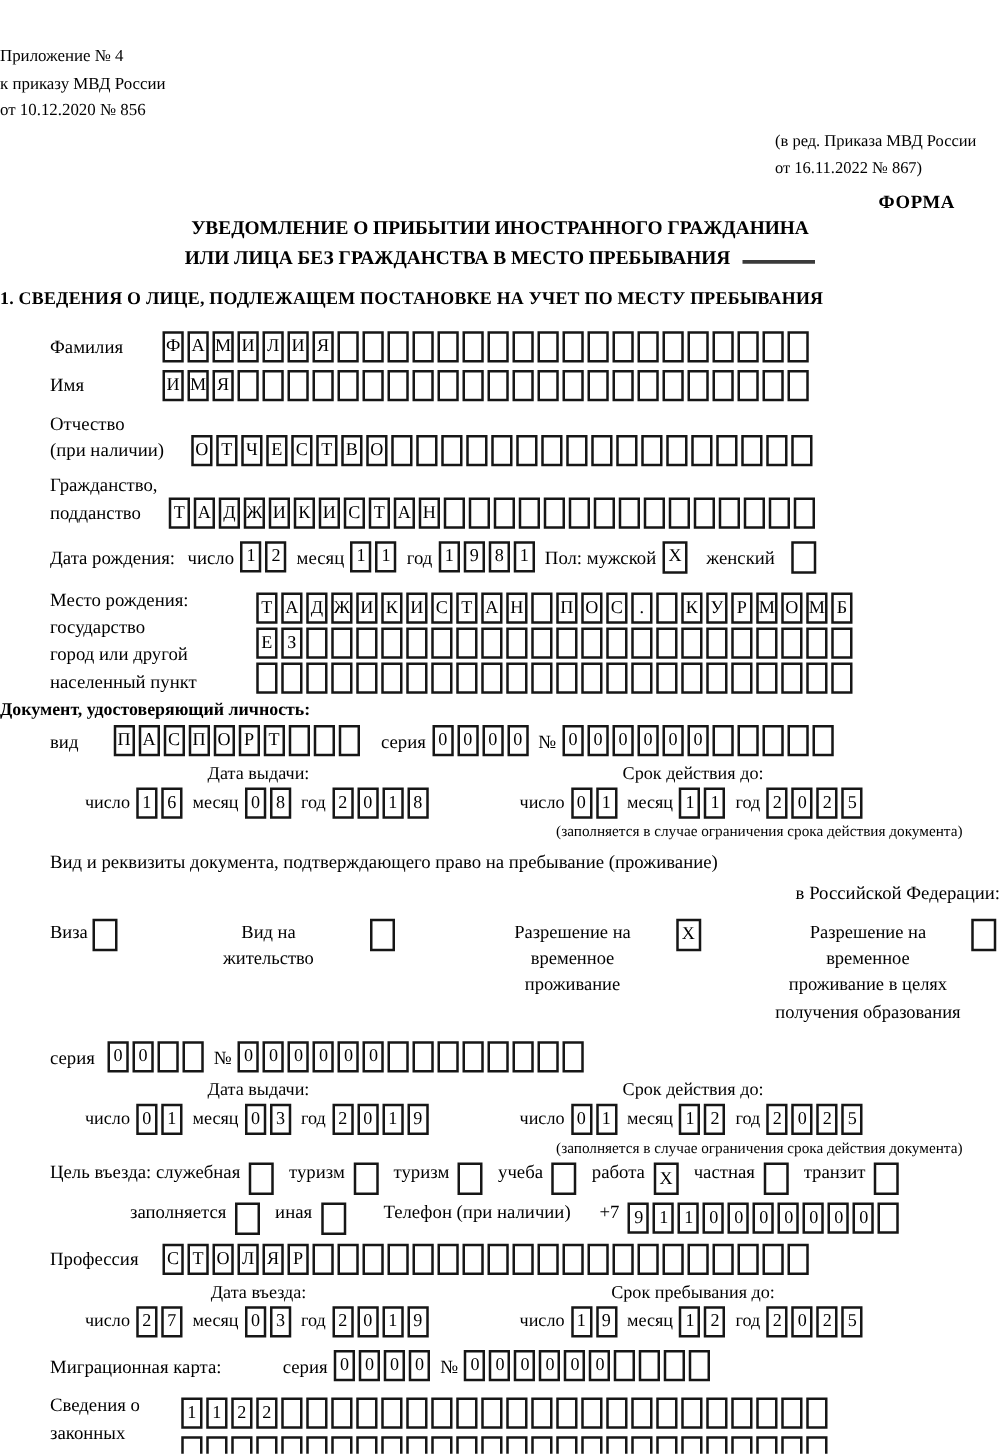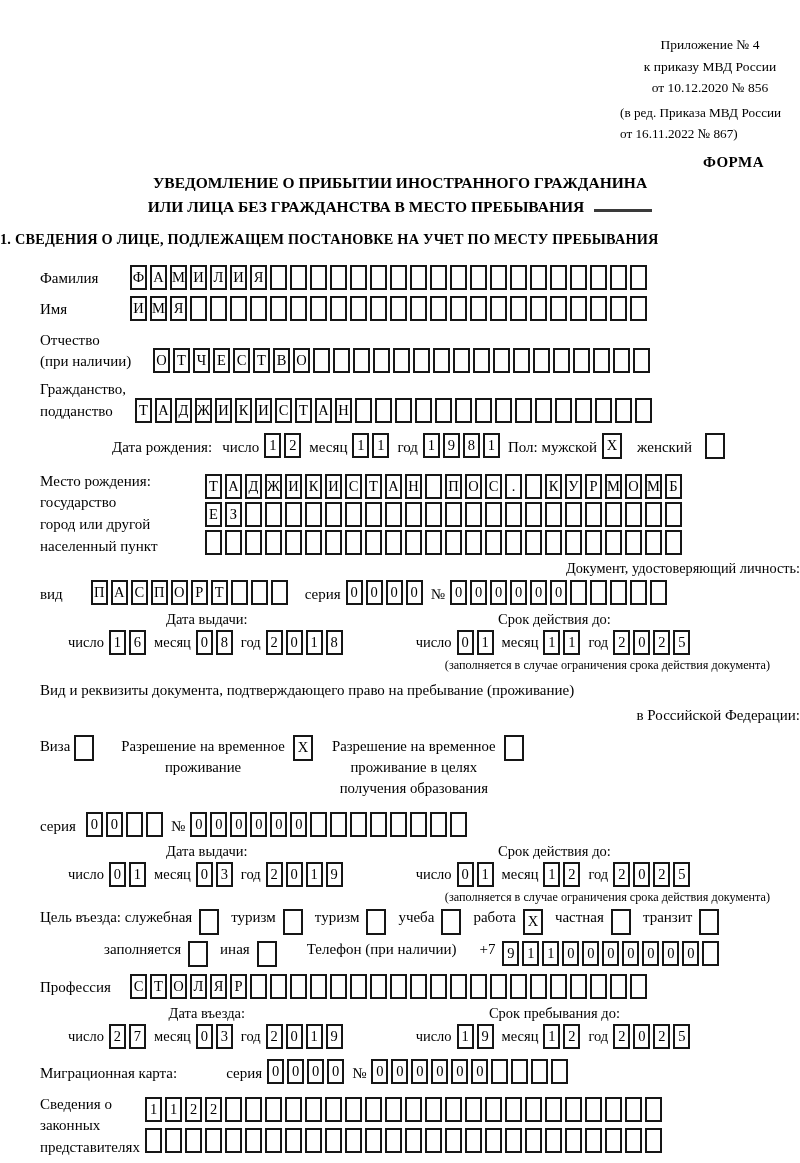--- a/index.html
+++ b/index.html
@@ -1,20 +1,20 @@
 <!DOCTYPE html>
 <html><head>
 <meta charset="utf-8">
 <style>
   * { margin:0; padding:0; box-sizing:border-box; }
   html,body { width:800px; height:1163px; background:#fff; color:#000;
     font-family:"Liberation Serif", serif; overflow:hidden; }
   body { padding-top:34px; }
 
-  .hdr-block { margin-left:620px; font-size:13.5px; line-height:1.6;text-align:center; }
+  .hdr-block { font-size:13.5px; line-height:1.6; }
   .hdr-block2 { margin-left:620px; font-size:13.2px; line-height:1.6; margin-top:3px; }
   .forma { text-align:right; padding-right:36px; font-weight:bold; font-size:15px; margin-top:10px; letter-spacing:.5px; }
 
   .title { text-align:center; font-weight:bold; font-size:15.5px; line-height:1.55; }
   .title-underline { display:inline-block; width:58px; border-bottom:3px solid #3a3a3a; margin-left:10px; }
 
   .sect-heading { text-align:left; font-weight:bold; font-size:14.3px; margin-top:12px; letter-spacing:.2px; }
 
   .frow { display:flex; align-items:flex-end; margin:5px 0 0 40px; }
   .lbl { font-size:15px; padding-top:4px; flex-shrink:0; line-height:1.45; }
@@ -44,21 +44,21 @@
 
   .opt-row { display:flex; align-items:flex-start; margin:4px 0 0 40px; }
   .opt { display:flex; align-items:flex-start; }
   .opt .olabel { font-size:14.8px; text-align:center; line-height:1.45; padding-top:3px; }
   .opt .cbx { margin-left:8px; margin-top:2px; }
 
   .purpose-line { display:flex; margin:6px 0 0 40px; }
   .purpose-line .plabel { font-size:15px; margin-right:7px; white-space:nowrap; }
   .purpose-line .cbx { margin-right:9px; }
 
-  .center-bold { text-align:right; font-weight:normal; font-size:14.3px; margin-top:8px; }
+  .center-bold { text-align:left; font-weight:bold; font-size:14.3px; margin-top:8px; }
 </style>
 </head>
 <body>
 
 <div class="hdr-block">
   <div>Приложение № 4</div>
   <div>к приказу МВД России</div>
   <div>от 10.12.2020 № 856</div>
 </div>
 <div class="hdr-block2">
@@ -199,21 +199,21 @@
       <span class="cell"></span>
       <span class="cell"></span>
       <span class="cell"></span>
       <span class="cell"></span>
       <span class="cell"></span>
       <span class="cell"></span>
       <span class="cell"></span>
     </div>
 </div>
 
-<div class="frow" style="margin-top:10px; align-items:center;justify-content:center;">
+<div class="frow" style="margin-top:10px; align-items:center;">
   <span class="inline-lbl" style="padding-left:0;">Дата рождения:</span>
   <span class="inline-lbl">число</span>
   <span class="cells">
       <span class="cell">1</span>
       <span class="cell">2</span>
     </span>
   <span class="inline-lbl">месяц</span>
   <span class="cells">
       <span class="cell">1</span>
       <span class="cell">1</span>
@@ -406,24 +406,30 @@
           <span class="cell">5</span>
         </span>
     </div>
   </div>
 </div>
 <div class="note-right">(заполняется в случае ограничения срока действия документа)</div>
 
 <div class="plain" style="margin-top:6px;">Вид и реквизиты документа, подтверждающего право на пребывание (проживание)</div>
 <div class="plain" style="margin-top:3px;text-align:right;">в Российской Федерации:</div>
 
-<div class="opt-row" style="margin-top:6px;">
+<div class="opt-row" style="margin-top:6px;gap:40px;">
   <div class="opt">
     <div class="olabel">Виза</div>
     <span class="cells cbx" style="margin-left:4px;">
+        <span class="cell"></span>
+      </span>
+  </div>
+  <div class="opt" style="margin-left:24px;">
+    <div class="olabel">Вид на жительство</div>
+    <span class="cells cbx" style="margin-left:28px;">
         <span class="cell"></span>
       </span>
   </div>
   <div class="opt" style="margin-left:24px;">
     <div class="olabel">
       <div>Разрешение на временное</div>
       <div>проживание</div>
     </div>
     <span class="cells cbx">
         <span class="cell">X</span>

